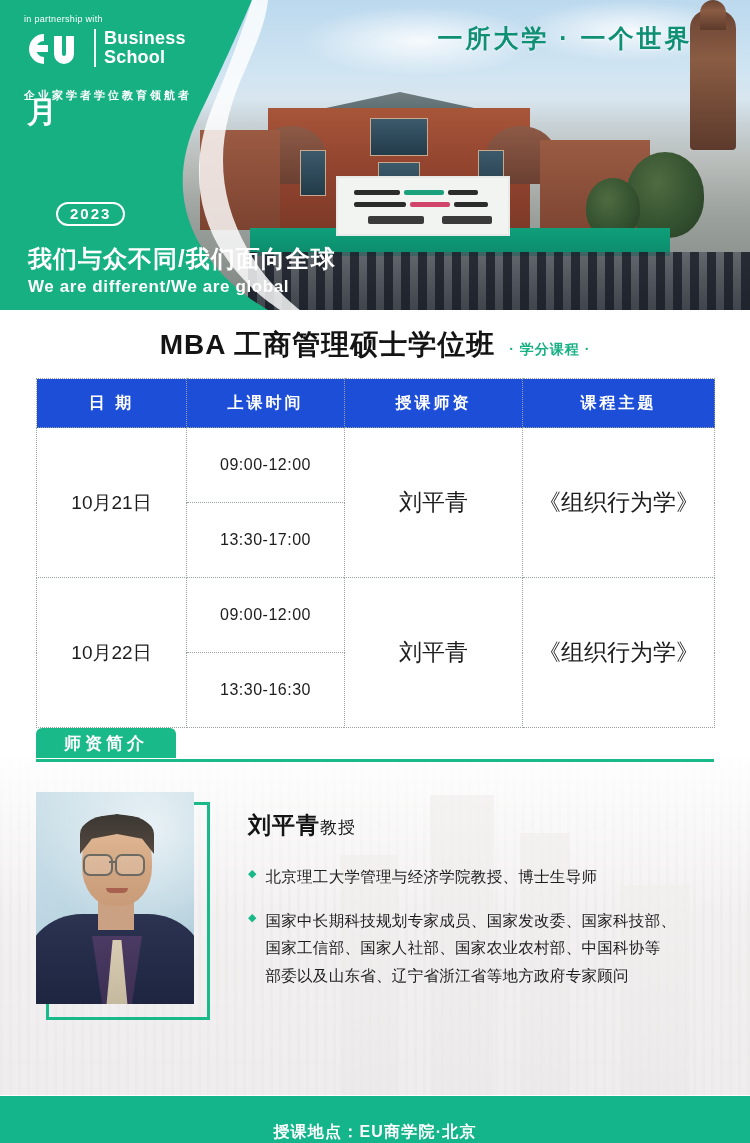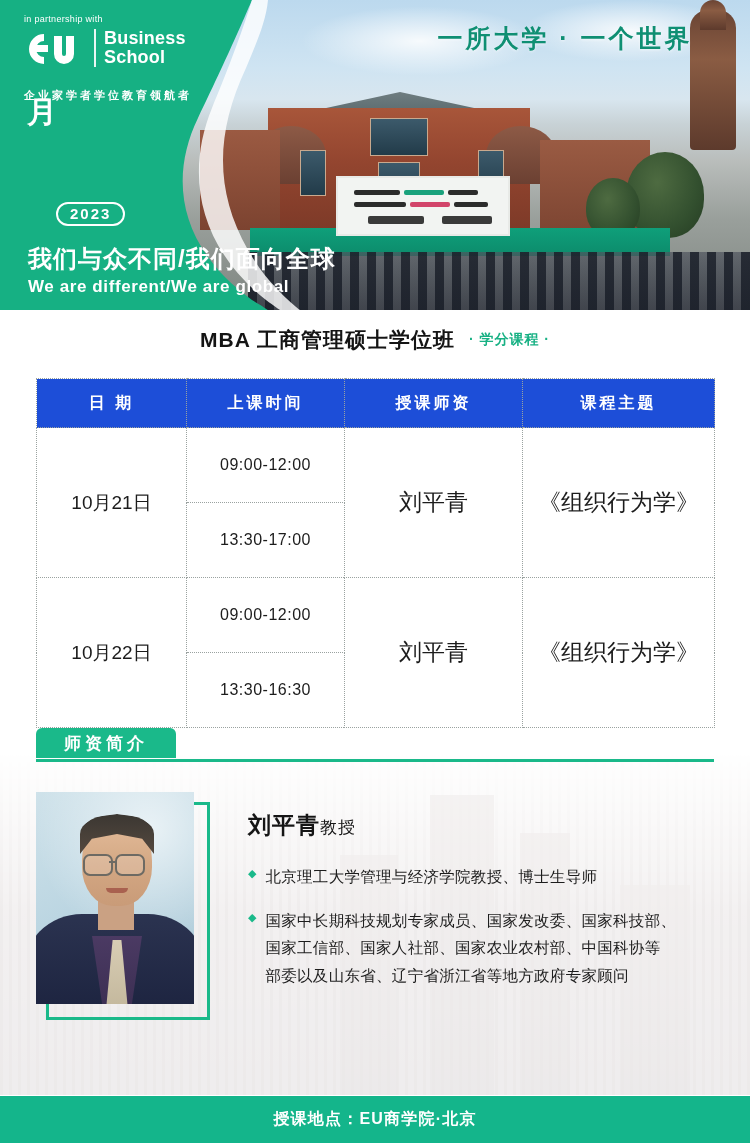--- a/index.html
+++ b/index.html
@@ -238,21 +238,21 @@
     position: absolute;
     left: 0; top: 16px;
     width: 750px;
     display: flex;
     align-items: flex-end;
     justify-content: center;
     gap: 14px;
   }
   .title-main {
     color: #141414;
-    font-size: 21px;
+    font-size: 28px;
     font-weight: 700;
     letter-spacing: 1px;
     white-space: nowrap;
   }
   .title-badge {
     color: #18b184;
     font-size: 14px;
     font-weight: 700;
     letter-spacing: 1px;
     margin-bottom: 5px;
@@ -465,21 +465,21 @@
   }
 
   
   .footer {
     position: absolute;
     left: 0; bottom: 0;
     width: 750px;
     height: 47px;
     background: #14b58b;
     display: flex;
-    align-items: center;
+    align-items: flex-end;
     justify-content: center;
   }
   .footer-text {
     color: #ffffff;
     font-size: 16px;
     font-weight: 700;
     letter-spacing: 1.2px;
   }
 </style>
 </head>

